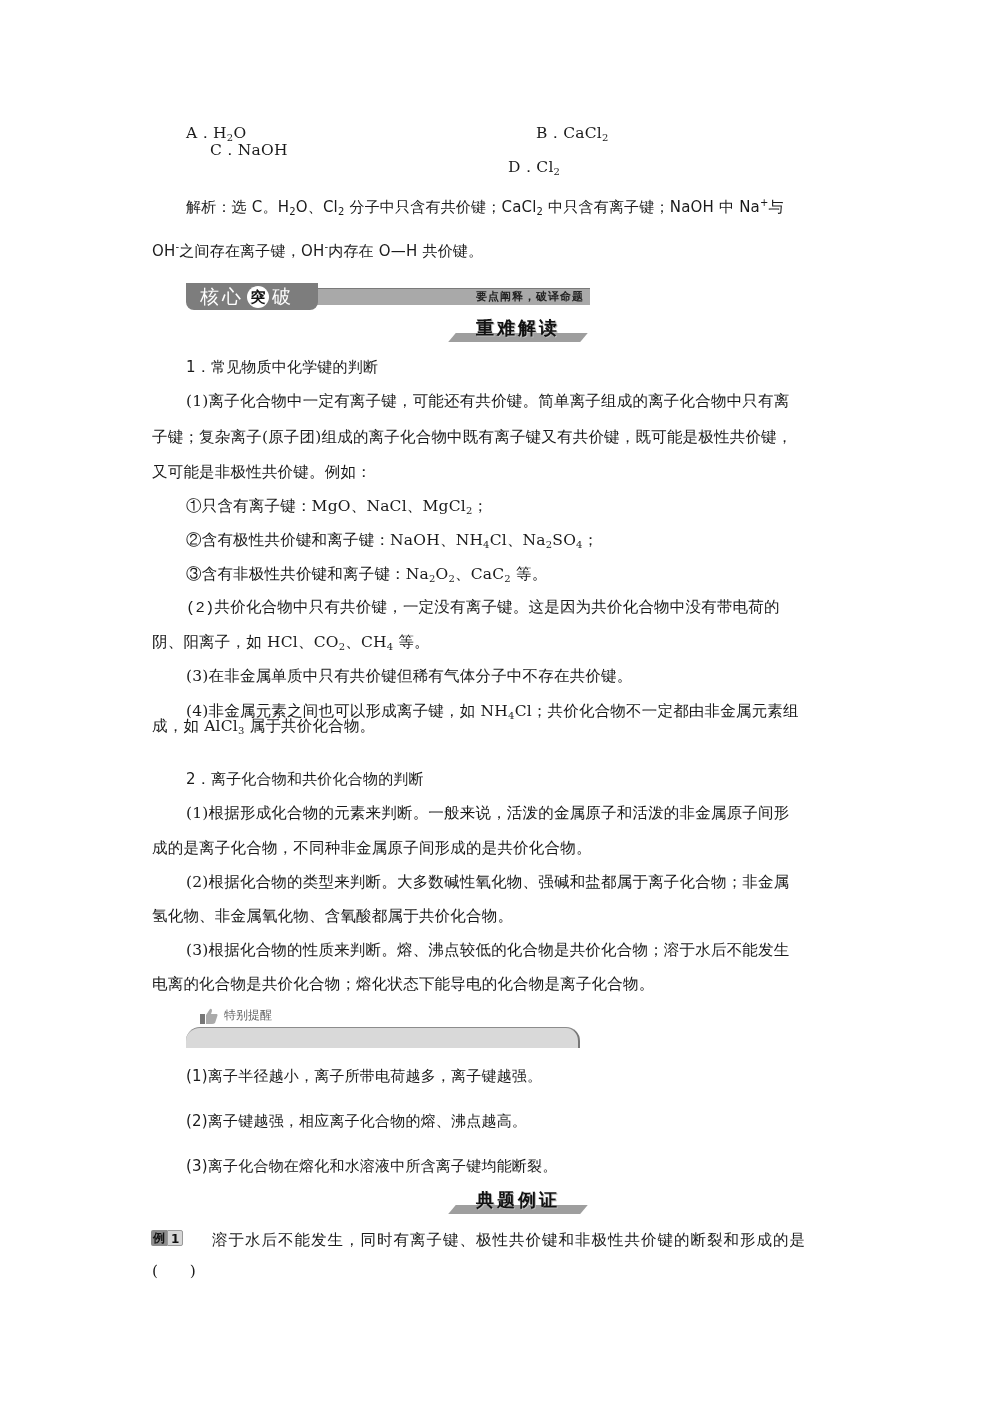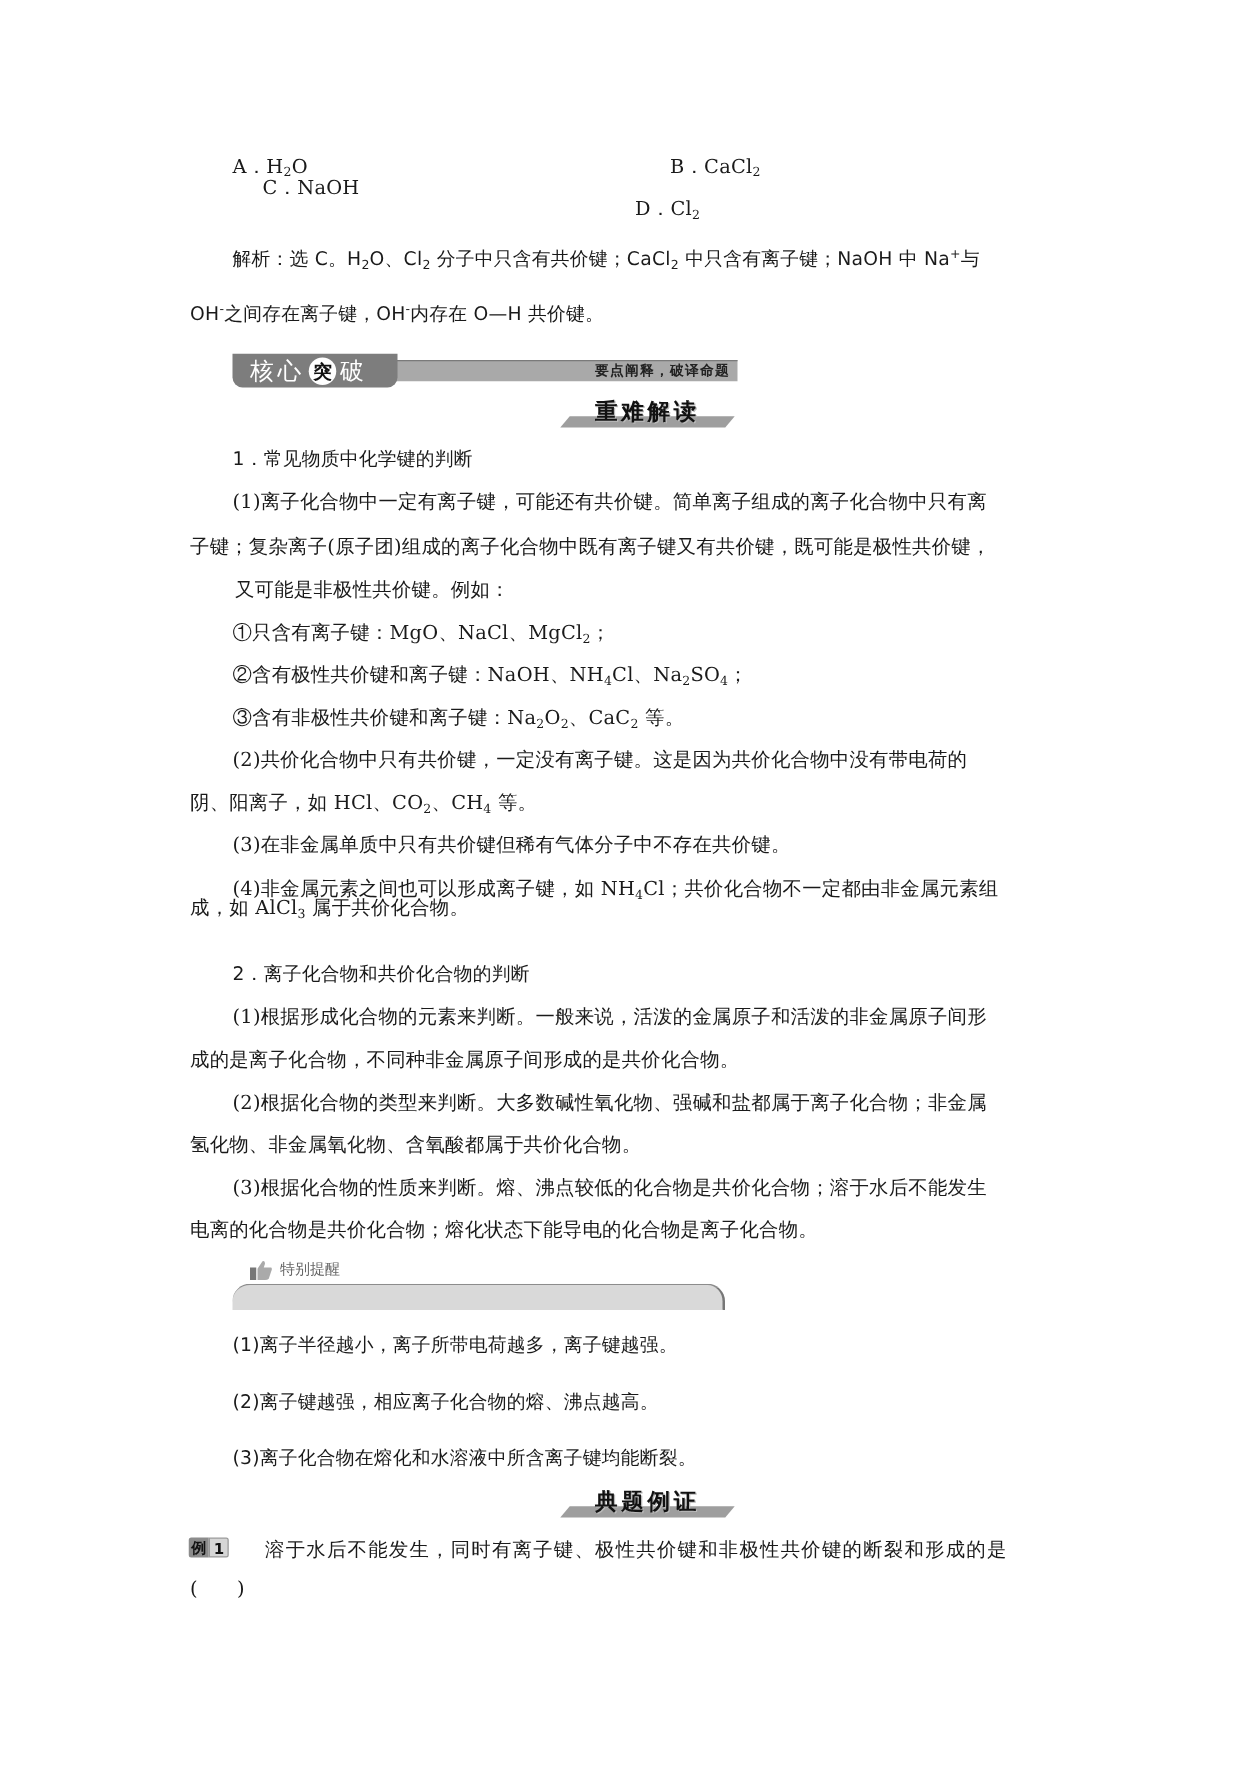--- a/index.html
+++ b/index.html
@@ -40,21 +40,21 @@
   }
 
   
   .slant-header { position: absolute; height: 26px; }
   .slant-header .stripe {
     position: absolute; left: 0; bottom: 2px; width: 100%; height: 9px;
     background: #9e9e9e; transform: skewX(-40deg);
   }
   .slant-header .title {
     position: relative; display: block; text-align: center;
-    font-family: Liberation Sans, sans-serif; font-weight: bold; font-size: 18px;
+    font-family: Liberation Mono, monospace; font-weight: bold; font-size: 18px;
     color: #111; letter-spacing: 3px; line-height: 22px;
     text-shadow: 1px 1px 0 #bbb;
   }
 
   
   .reminder { position: absolute; left: 186px; top: 1007px; width: 394px; height: 40px; }
   .reminder .head {
     position: absolute; left: 14px; top: 0;
     font-family: "DejaVu Sans", sans-serif; font-size: 12px; color: #666; display: flex; align-items: center;
   }
@@ -114,33 +114,33 @@
 </div>
 
 <div class="slant-header" style="left:452px; top:318px; width:132px;">
   <div class="stripe"></div>
   <span class="title">重难解读</span>
 </div>
 
 <div class="line bold" style="left:186px; top:357px;">1．常见物质中化学键的判断</div>
 <div class="line" style="left:186px; top:391px;">(1)离子化合物中一定有离子键，可能还有共价键。简单离子组成的离子化合物中只有离</div>
 <div class="line" style="left:152px; top:427px;">子键；复杂离子(原子团)组成的离子化合物中既有离子键又有共价键，既可能是极性共价键，</div>
-<div class="line" style="left:152px; top:462px;margin-left:36px;">又可能是非极性共价键。例如：</div>
+<div class="line" style="left:152px; top:462px;">又可能是非极性共价键。例如：</div>
 
 <div class="line" style="left:186px; top:496px;">
   <span>①只含有离子键：MgO、NaCl、MgCl</span><sub>2</sub><span>；</span>
 </div>
 <div class="line" style="left:186px; top:530px;">
   <span>②含有极性共价键和离子键：NaOH、NH</span><sub>4</sub><span>Cl、Na</span><sub>2</sub><span>SO</span><sub>4</sub><span>；</span>
 </div>
 <div class="line" style="left:186px; top:564px;">
   <span>③含有非极性共价键和离子键：Na</span><sub>2</sub><span>O</span><sub>2</sub><span>、CaC</span><sub>2</sub><span> 等。</span>
 </div>
 
-<div class="line" style="left:186px; top:598px;">(2)共价化合物中只有共价键，一定没有离子键。这是因为共价化合物中没有带电荷的</div>
+<div class="line" style="left:186px; top:598px;font-family:Liberation Mono, monospace;">(2)共价化合物中只有共价键，一定没有离子键。这是因为共价化合物中没有带电荷的</div>
 <div class="line" style="left:152px; top:632px;">
   <span>阴、阳离子，如 HCl、CO</span><sub>2</sub><span>、CH</span><sub>4</sub><span> 等。</span>
 </div>
 <div class="line" style="left:186px; top:666px;">(3)在非金属单质中只有共价键但稀有气体分子中不存在共价键。</div>
 <div class="line" style="left:186px; top:701px;text-align:center;">
   <span>(4)非金属元素之间也可以形成离子键，如 NH</span><sub>4</sub><span>Cl；共价化合物不一定都由非金属元素组</span>
 </div>
 <div class="line" style="left:152px; top:716px;">
   <span>成，如 AlCl</span><sub>3</sub><span> 属于共价化合物。</span>
 </div>

